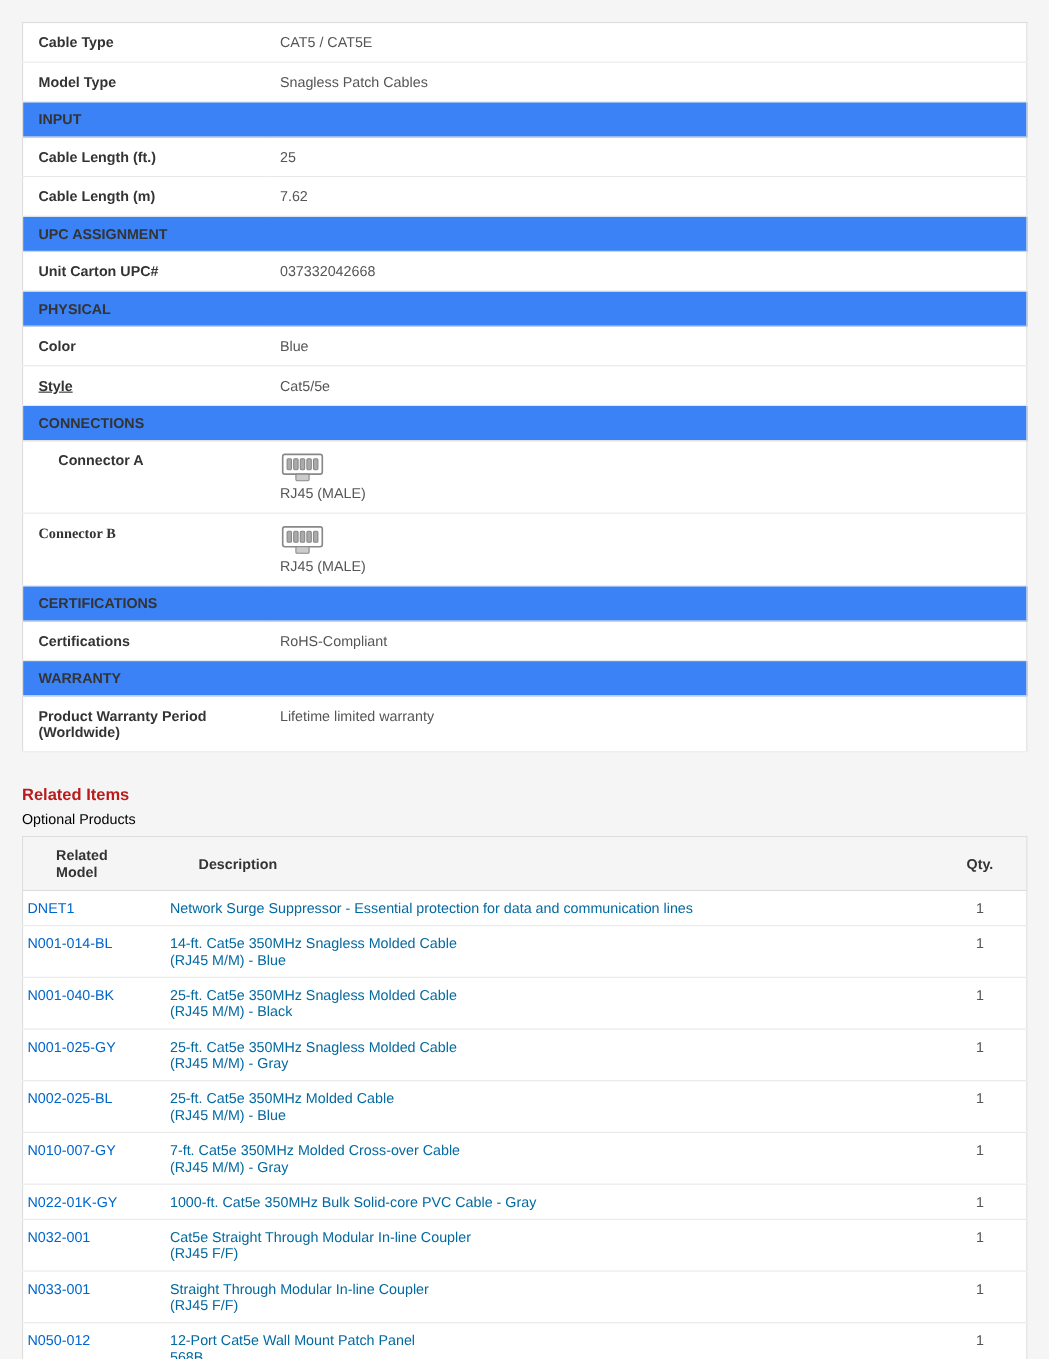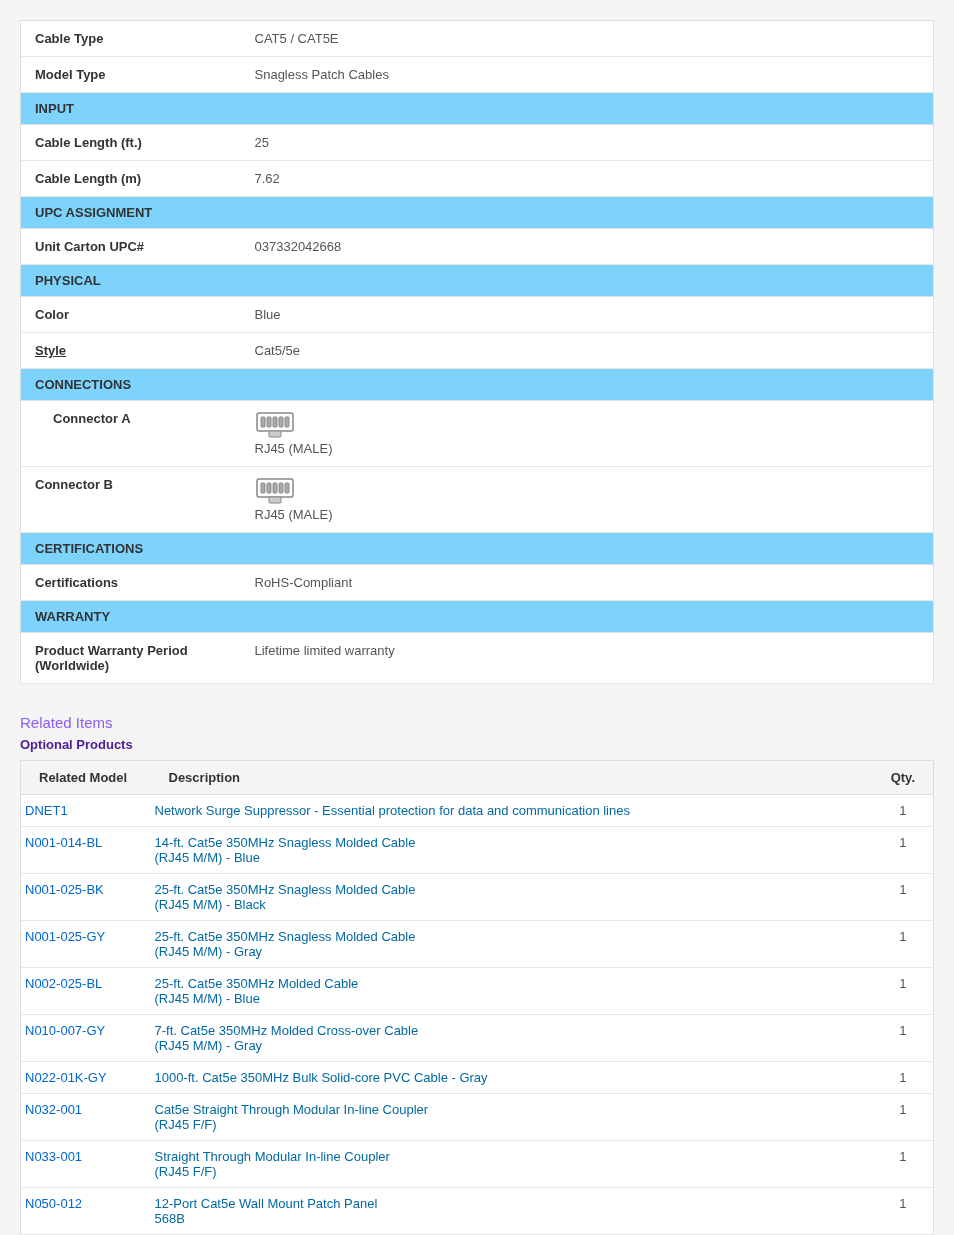--- a/index.html
+++ b/index.html
@@ -31,61 +31,61 @@
       font-size: 13px;
       color: #333;
     }
 
     .main-table .value-col {
       color: #555;
       font-size: 13px;
     }
 
     .section-header td {
-      background: #7dd3fc;
+      background: #3b82f6;
       font-weight: bold;
       font-size: 13px;
       color: #333;
       padding: 8px 14px;
       border-bottom: 1px solid #e0e0e0;
     }
 
     .connector-icon {
       font-size: 18px;
       display: block;
       margin-bottom: 2px;
       letter-spacing: -1px;
     }
 
     .related-title {
       font-size: 15px;
+      font-weight: bold;
+      color: #b91c1c;
+      margin-bottom: 6px;
+    }
+
+    .optional-label {
+      font-size: 13px;
       font-weight: normal;
-      color: #8b5cf6;
-      margin-bottom: 6px;
-    }
-
-    .optional-label {
-      font-size: 13px;
-      font-weight: bold;
-      color: #4c1d95;
+      color: #000000;
       margin-bottom: 8px;
     }
 
     .related-table {
       width: 100%;
       border-collapse: collapse;
       background: #fff;
       border: 1px solid #ddd;
     }
 
     .related-table th {
       background: #f5f5f5;
       border-bottom: 1px solid #ddd;
       border-top: 1px solid #ddd;
-      padding: 9px 18px;
+      padding: 9px 30px;
       text-align: left;
       font-weight: bold;
       font-size: 13px;
       color: #333;
     }
 
     .related-table th.qty-col {
       width: 60px;
       text-align: left;
     }
@@ -169,21 +169,21 @@
         <rect x="6" y="6" width="4" height="10" rx="1" fill="#aaa" stroke="#888" stroke-width="1"></rect>
         <rect x="12" y="6" width="4" height="10" rx="1" fill="#aaa" stroke="#888" stroke-width="1"></rect>
         <rect x="18" y="6" width="4" height="10" rx="1" fill="#aaa" stroke="#888" stroke-width="1"></rect>
         <rect x="24" y="6" width="4" height="10" rx="1" fill="#aaa" stroke="#888" stroke-width="1"></rect>
         <rect x="30" y="6" width="4" height="10" rx="1" fill="#aaa" stroke="#888" stroke-width="1"></rect>
         <rect x="14" y="20" width="12" height="6" rx="1" fill="#ccc" stroke="#888" stroke-width="1"></rect>
       </svg>
           </span><span>RJ45 (MALE)</span></td>
       </tr>
       <tr>
-        <td class="label-col" style="white-space: pre-line;">Connector B</td>
+        <td class="label-col" style="white-space: pre-line; font-family: Liberation Serif, serif;">Connector B</td>
         <td class="value-col"><span class="connector-icon">
             <svg width="40" height="28" viewBox="0 0 40 28" style="display:block;margin-bottom:2px">
         <rect x="2" y="2" width="36" height="18" rx="2" ry="2" fill="none" stroke="#888" stroke-width="1.5"></rect>
         <rect x="6" y="6" width="4" height="10" rx="1" fill="#aaa" stroke="#888" stroke-width="1"></rect>
         <rect x="12" y="6" width="4" height="10" rx="1" fill="#aaa" stroke="#888" stroke-width="1"></rect>
         <rect x="18" y="6" width="4" height="10" rx="1" fill="#aaa" stroke="#888" stroke-width="1"></rect>
         <rect x="24" y="6" width="4" height="10" rx="1" fill="#aaa" stroke="#888" stroke-width="1"></rect>
         <rect x="30" y="6" width="4" height="10" rx="1" fill="#aaa" stroke="#888" stroke-width="1"></rect>
         <rect x="14" y="20" width="12" height="6" rx="1" fill="#ccc" stroke="#888" stroke-width="1"></rect>
       </svg>
@@ -224,21 +224,21 @@
           <td class="desc-col" style="white-space: pre-line;">Network Surge Suppressor - Essential protection for data and communication lines</td>
           <td class="qty-val">1</td>
         </tr>
         <tr>
           <td class="model-col"><a class="model-link" href="#">N001-014-BL</a></td>
           <td class="desc-col" style="white-space: pre-line;">14-ft. Cat5e 350MHz Snagless Molded Cable
 (RJ45 M/M) - Blue</td>
           <td class="qty-val">1</td>
         </tr>
         <tr>
-          <td class="model-col"><a class="model-link" href="#">N001-025-BK</a></td>
+          <td class="model-col"><a class="model-link" href="#">N001-040-BK</a></td>
           <td class="desc-col" style="white-space: pre-line;">25-ft. Cat5e 350MHz Snagless Molded Cable
 (RJ45 M/M) - Black</td>
           <td class="qty-val">1</td>
         </tr>
         <tr>
           <td class="model-col"><a class="model-link" href="#">N001-025-GY</a></td>
           <td class="desc-col" style="white-space: pre-line;">25-ft. Cat5e 350MHz Snagless Molded Cable
 (RJ45 M/M) - Gray</td>
           <td class="qty-val">1</td>
         </tr>

